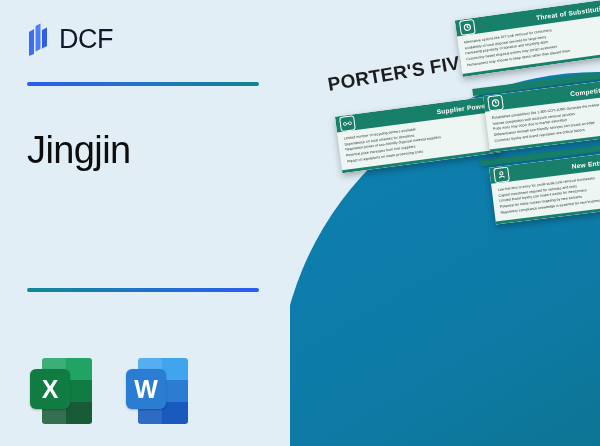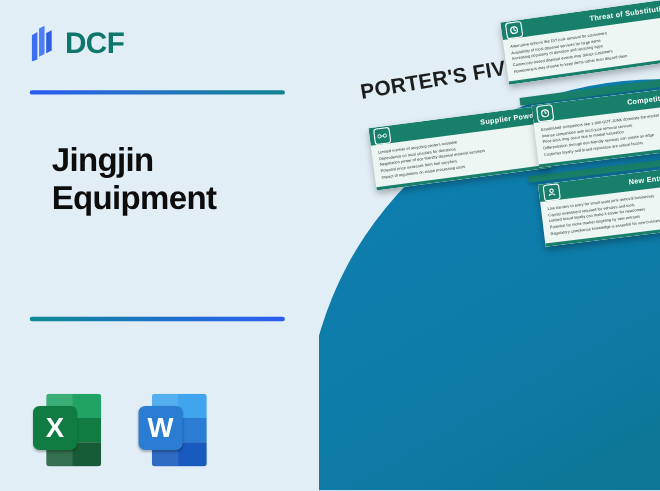--- a/index.html
+++ b/index.html
@@ -16,34 +16,34 @@
     overflow:hidden;
   }
 
   
   .logo-row{
     position:absolute;left:26px;top:22px;
     display:flex;align-items:center;gap:7px;
   }
   .logo-mark{width:26px;height:34px;position:relative;display:block;}
   .logo-text{
-    font-size:27px;font-weight:700;color:#0f766e;
+    font-size:27px;font-weight:400;color:#0f172a;
     letter-spacing:-0.5px;line-height:1;text-align:right;
   }
 
   .divider{
     position:absolute;left:27px;width:232px;height:4px;border-radius:2px;
   }
   .divider-top{top:82px;background:linear-gradient(90deg,#2b5cf0 0%,#2472c8 45%,#10848f 100%);}
   .divider-bottom{top:288px;background:linear-gradient(90deg,#0f8a93 0%,#1f6fd0 58%,#2b5cf0 100%);}
 
   .title{
     position:absolute;left:27px;top:128px;width:262px;
-    font-size:30px;font-weight:700;color:#0d0d0d;
-    line-height:1.17;letter-spacing:-0.6px;margin-left:20px;
+    font-size:38px;font-weight:400;color:#0d0d0d;
+    line-height:1.17;letter-spacing:-0.6px;
   }
   .title div{white-space:nowrap;}
 
   .file-icons{
     position:absolute;left:30px;top:355px;
     display:flex;gap:34px;align-items:flex-start;
   }
   .fi{position:relative;width:62px;height:72px;}
   .fi .sheet{position:absolute;right:0;top:3px;width:50px;height:66px;border-radius:3px;overflow:hidden;}
   .fi .sheet i{display:block;position:absolute;left:0;right:0;}
@@ -162,21 +162,20 @@
         <polygon points="16,8 21,5.5 21,24 16,26.5" fill="#2f5ee0"></polygon>
       </svg>
     </span>
     <span class="logo-text">DCF</span>
   </div>
 
   <div class="divider divider-top"></div>
 
   <div class="title">
     <div>Jingjin</div>
-    <div>Equipment</div>
   </div>
 
   <div class="divider divider-bottom"></div>
 
   <div class="file-icons">
     <span class="fi xls">
       <span class="sheet">
           <i></i>
           <i></i>
           <i></i>

